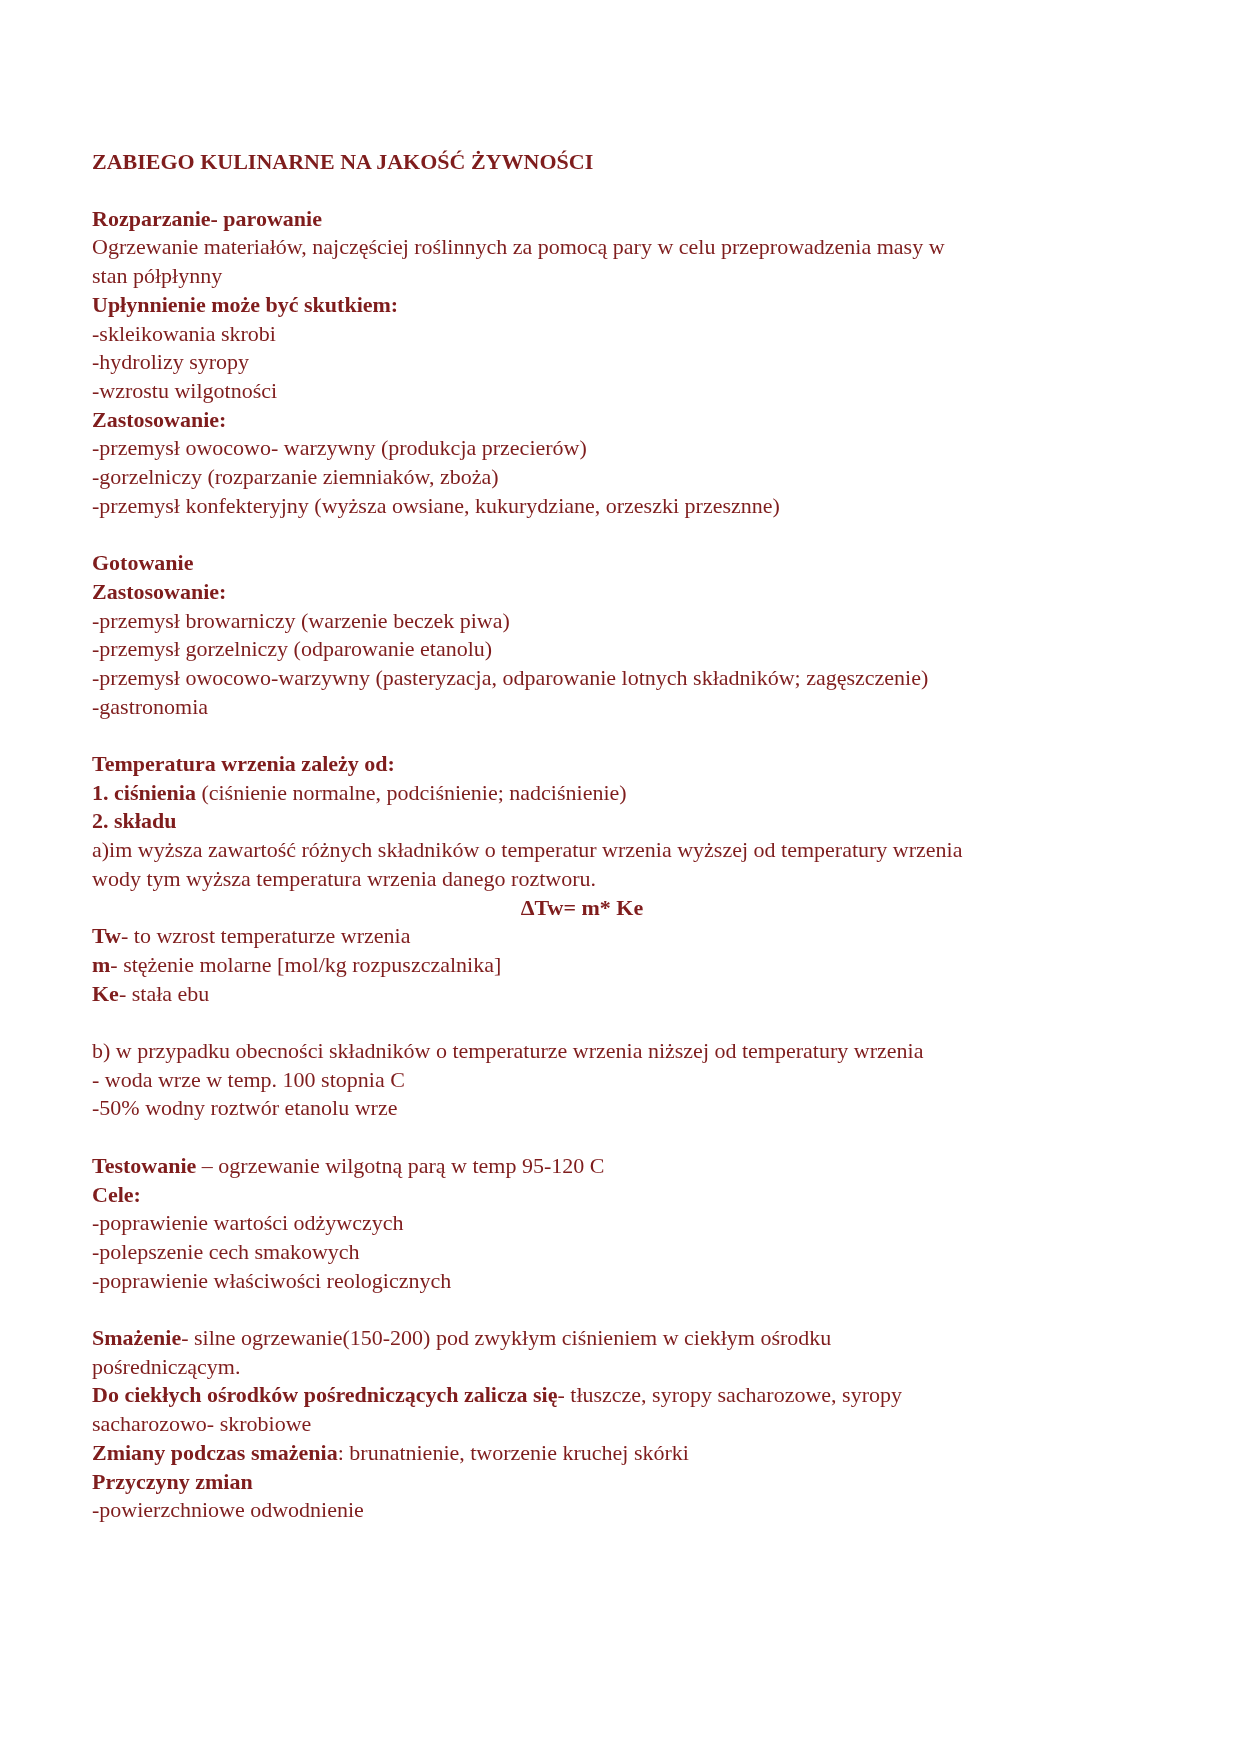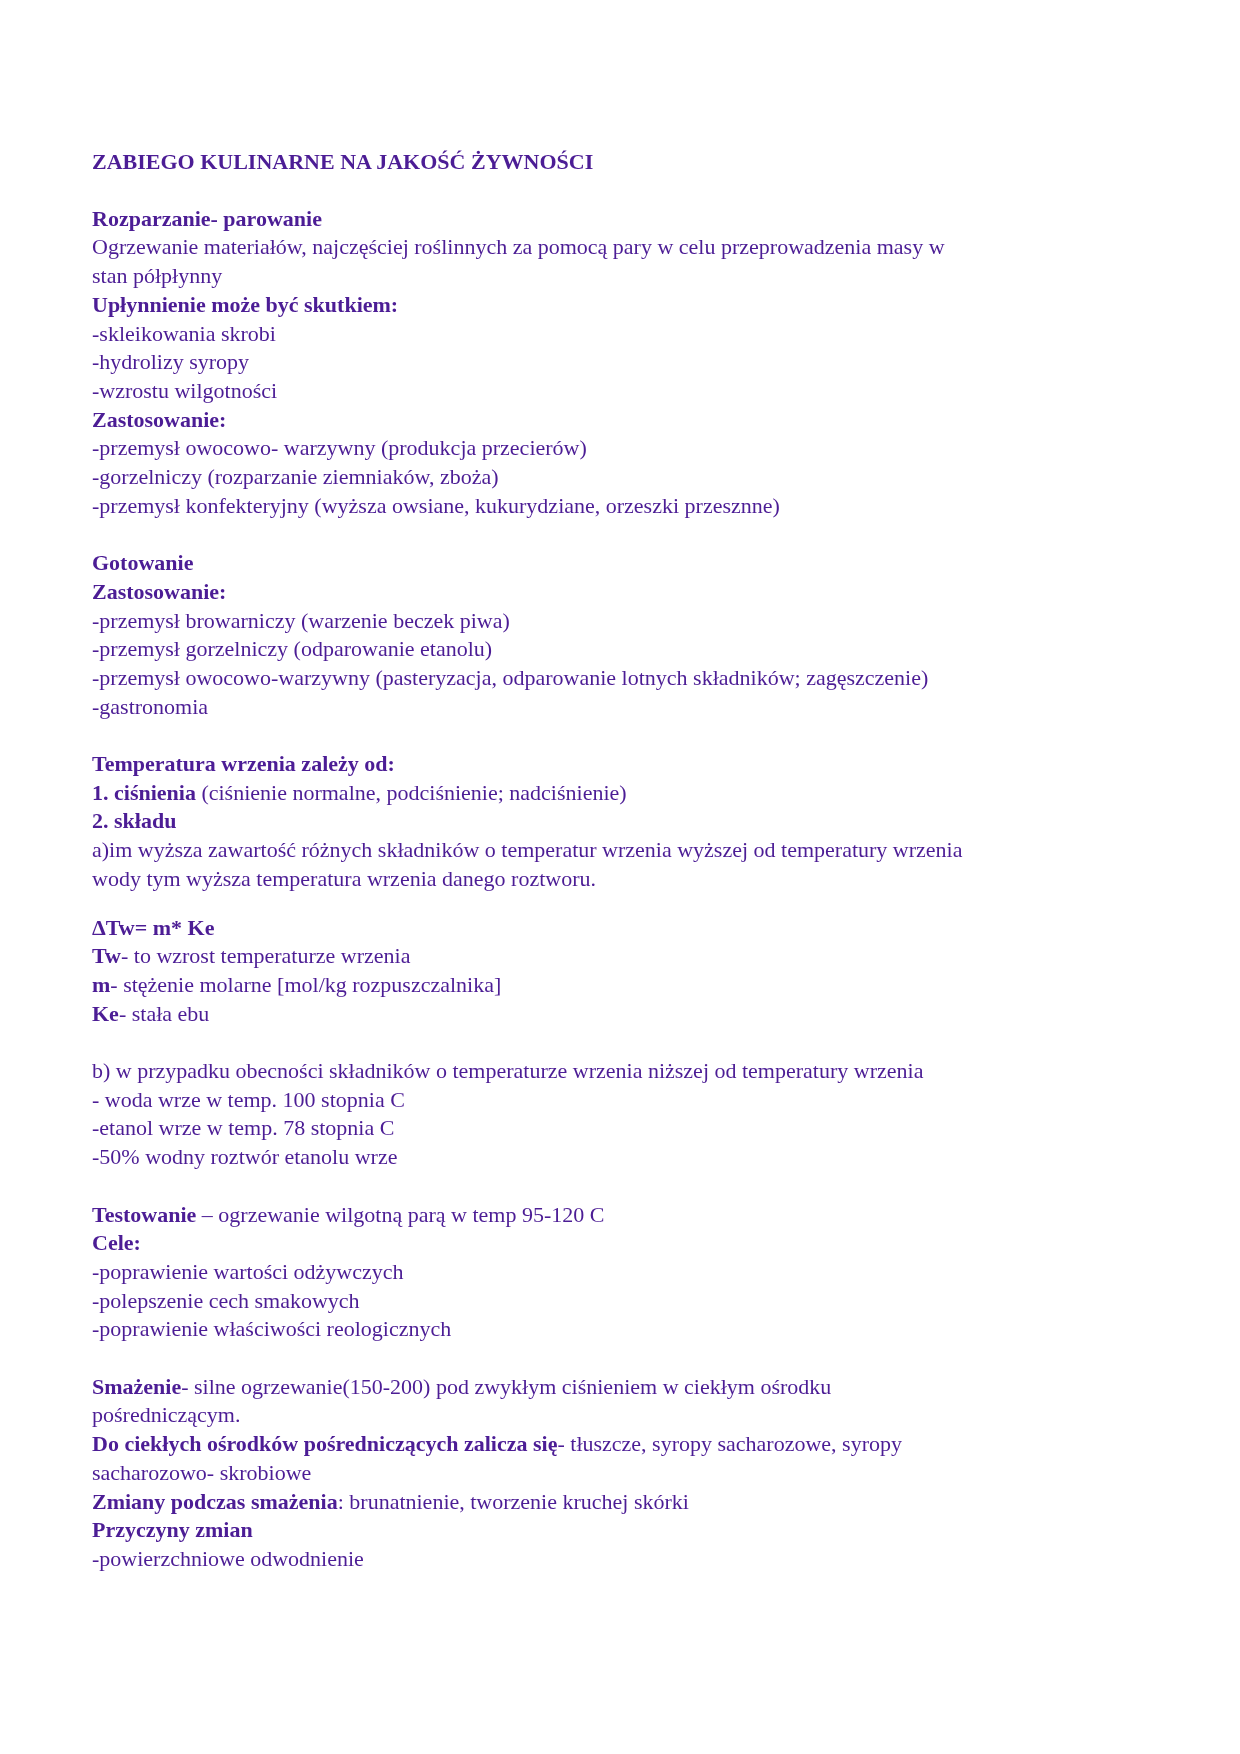--- a/index.html
+++ b/index.html
@@ -1,26 +1,26 @@
 <!DOCTYPE html>
 <html><head>
   <meta charset="utf-8">
   <style>
     html, body { margin: 0; padding: 0; background: #ffffff; }
     body { width: 1240px; height: 1754px; position: relative; overflow: hidden; }
     .page {
       position: absolute; left: 92px; top: 148px; width: 1000px;
       font-family: "Liberation Serif", "DejaVu Serif", serif;
-      font-size: 22px; line-height: 28.7px; color: #4c1d95;
+      font-size: 22px; line-height: 28.7px; color: #7f1d1d;
     }
     .line { white-space: nowrap; min-height: 28.7px; }
     .title { margin-bottom: 28px; }
     .blank { height: 28.7px; }
     b { font-weight: bold; }
-    .center { text-align: left; width: 980px; margin-top: 20px; }
+    .center { text-align: center; width: 980px; }
   </style>
 </head>
 <body>
 
 <div class="page">
   <div class="line title"><b>ZABIEGO KULINARNE NA JAKOŚĆ ŻYWNOŚCI</b></div>
 
   <div class="line"><b>Rozparzanie- parowanie</b></div>
   <div class="line">Ogrzewanie materiałów, najczęściej roślinnych za pomocą pary w celu przeprowadzenia masy w</div>
   <div class="line">stan półpłynny</div>
@@ -47,21 +47,20 @@
   <div class="line"><b>2. składu</b></div>
   <div class="line">a)im wyższa zawartość różnych składników o temperatur wrzenia wyższej od temperatury wrzenia</div>
   <div class="line">wody tym wyższa temperatura wrzenia danego roztworu.</div>
   <div class="line center"><b>ΔTw= m* Ke</b></div>
   <div class="line"><b>Tw</b><span>- to wzrost temperaturze wrzenia</span></div>
   <div class="line"><b>m</b><span>- stężenie molarne [mol/kg rozpuszczalnika]</span></div>
   <div class="line"><b>Ke</b><span>- stała ebu</span></div>
   <div class="blank"></div>
   <div class="line">b) w przypadku obecności składników o temperaturze wrzenia niższej od temperatury wrzenia</div>
   <div class="line">- woda wrze w temp. 100 stopnia C</div>
-  <div class="line">-etanol wrze w temp. 78 stopnia C</div>
   <div class="line">-50% wodny roztwór etanolu wrze</div>
   <div class="blank"></div>
 
   <div class="line"><b>Testowanie</b><span> – ogrzewanie wilgotną parą w temp 95-120 C</span></div>
   <div class="line"><b>Cele:</b></div>
   <div class="line">-poprawienie wartości odżywczych</div>
   <div class="line">-polepszenie cech smakowych</div>
   <div class="line">-poprawienie właściwości reologicznych</div>
   <div class="blank"></div>
 

